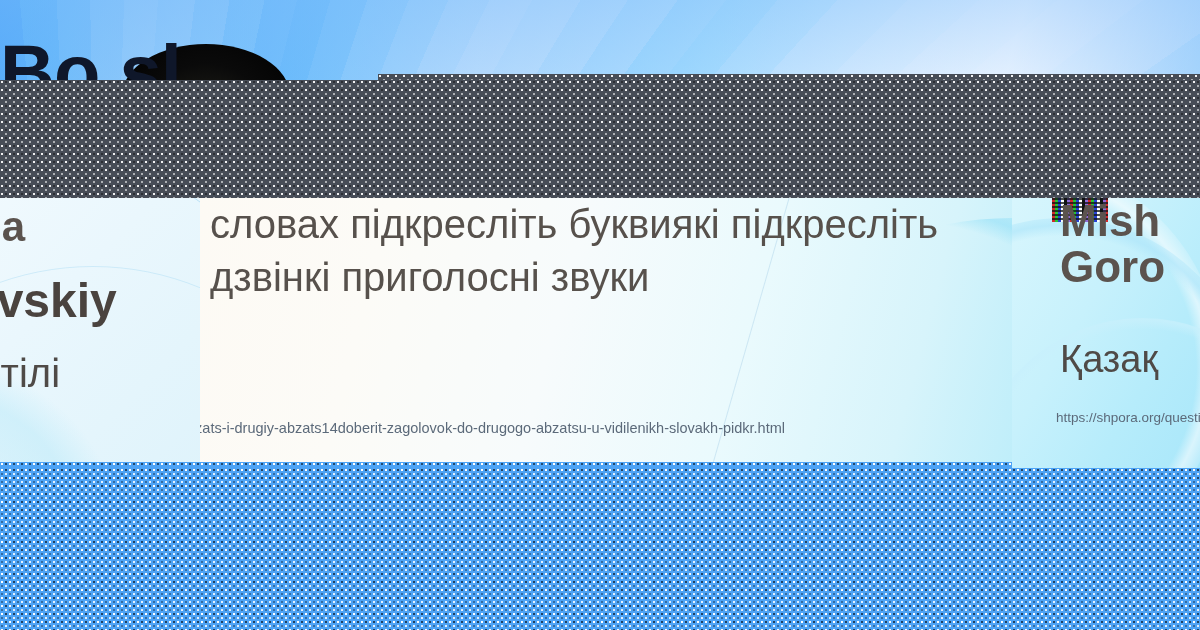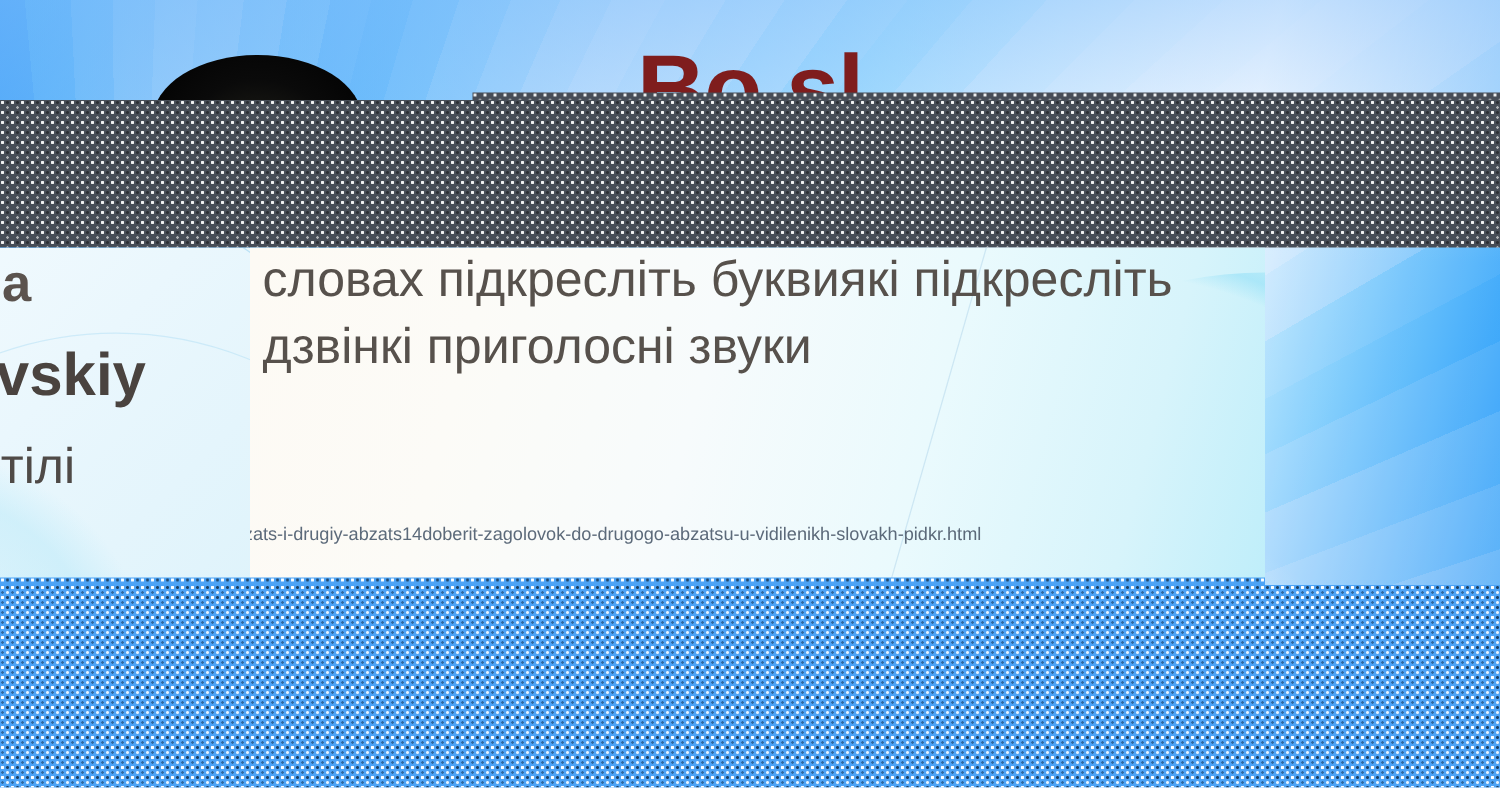--- a/index.html
+++ b/index.html
@@ -84,25 +84,24 @@
     border-radius: 50%;
     background: radial-gradient(ellipse at 50% 30%, #fff84a 0%, #f5e400 60%, #e2cc00 100%);
     filter: blur(0.3px);
   }
 
   
   .hero-title {
     position: absolute;
     left: 0; right: 0;
     top: 34px;
-    text-align: center;
     font-size: 76px;
     font-weight: bold;
     letter-spacing: -1px;
-    color: #7f1d1d;
+    color: #0f172a;
     white-space: nowrap;
     line-height: 1;
   }
 
   
   .band-dark {
     position: absolute;
     left: 0;
     top: 80px;
     width: 1200px;
@@ -391,19 +390,31 @@
     </div>
 
     <div class="card-center">
       <div class="hairline"></div>
       <div class="swoosh"></div>
       <div class="swoosh2"></div>
       <div class="center-text">словах підкресліть буквиякі підкресліть дзвінкі приголосні звуки</div>
       <div class="center-url">on/3931878-spishit-pershiy-abzats-i-drugiy-abzats14doberit-zagolovok-do-drugogo-abzatsu-u-vidilenikh-slovakh-pidkr.html</div>
     </div>
 
+    <div class="card-right">
+      <div class="ring"></div>
+      <div class="ring2"></div>
+      <div class="ring3"></div>
+      <div class="glitch"></div>
+      <div class="right-name">
+        <div>Mish</div>
+        <div>Goro</div>
+      </div>
+      <div class="right-subject">Қазақ</div>
+      <div class="right-url">https://shpora.org/questi</div>
+    </div>
 
   </div>
 
   <div class="band-blue-step"></div>
   <div class="band-blue"></div>
 
 </div>
 
 </body></html>

